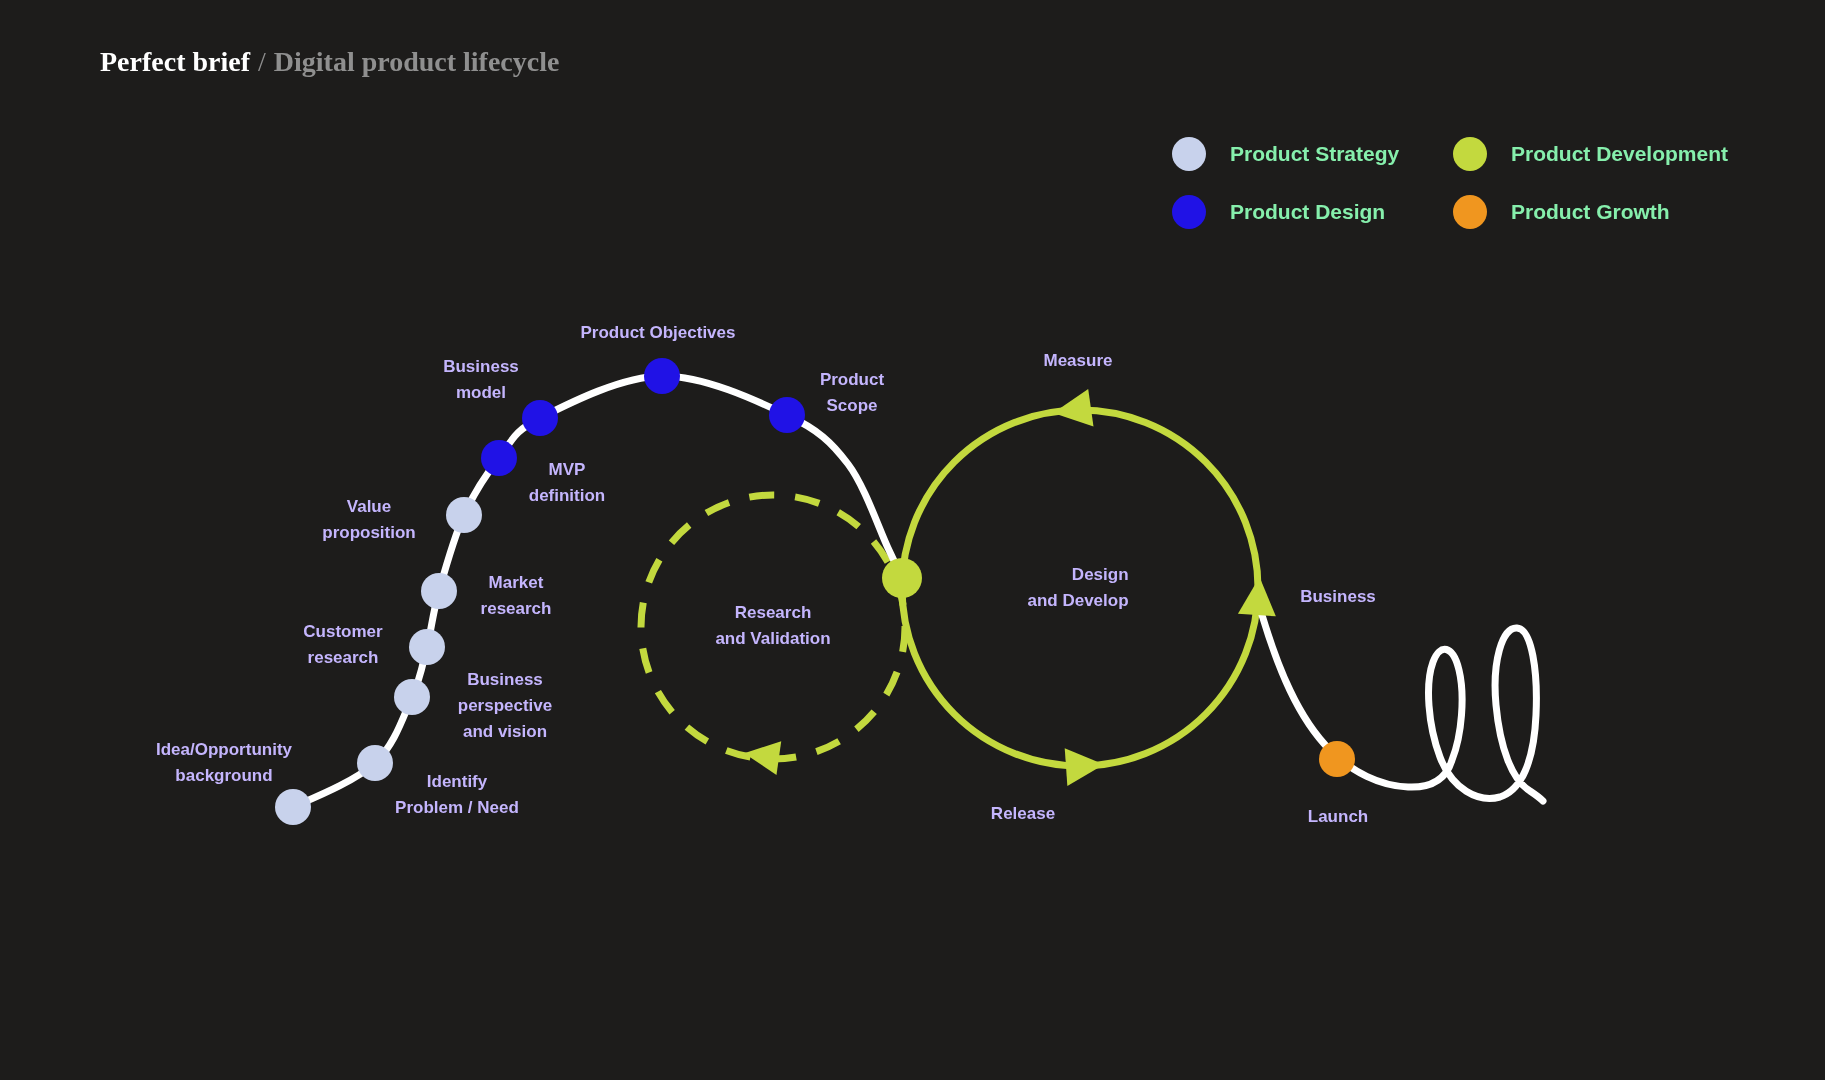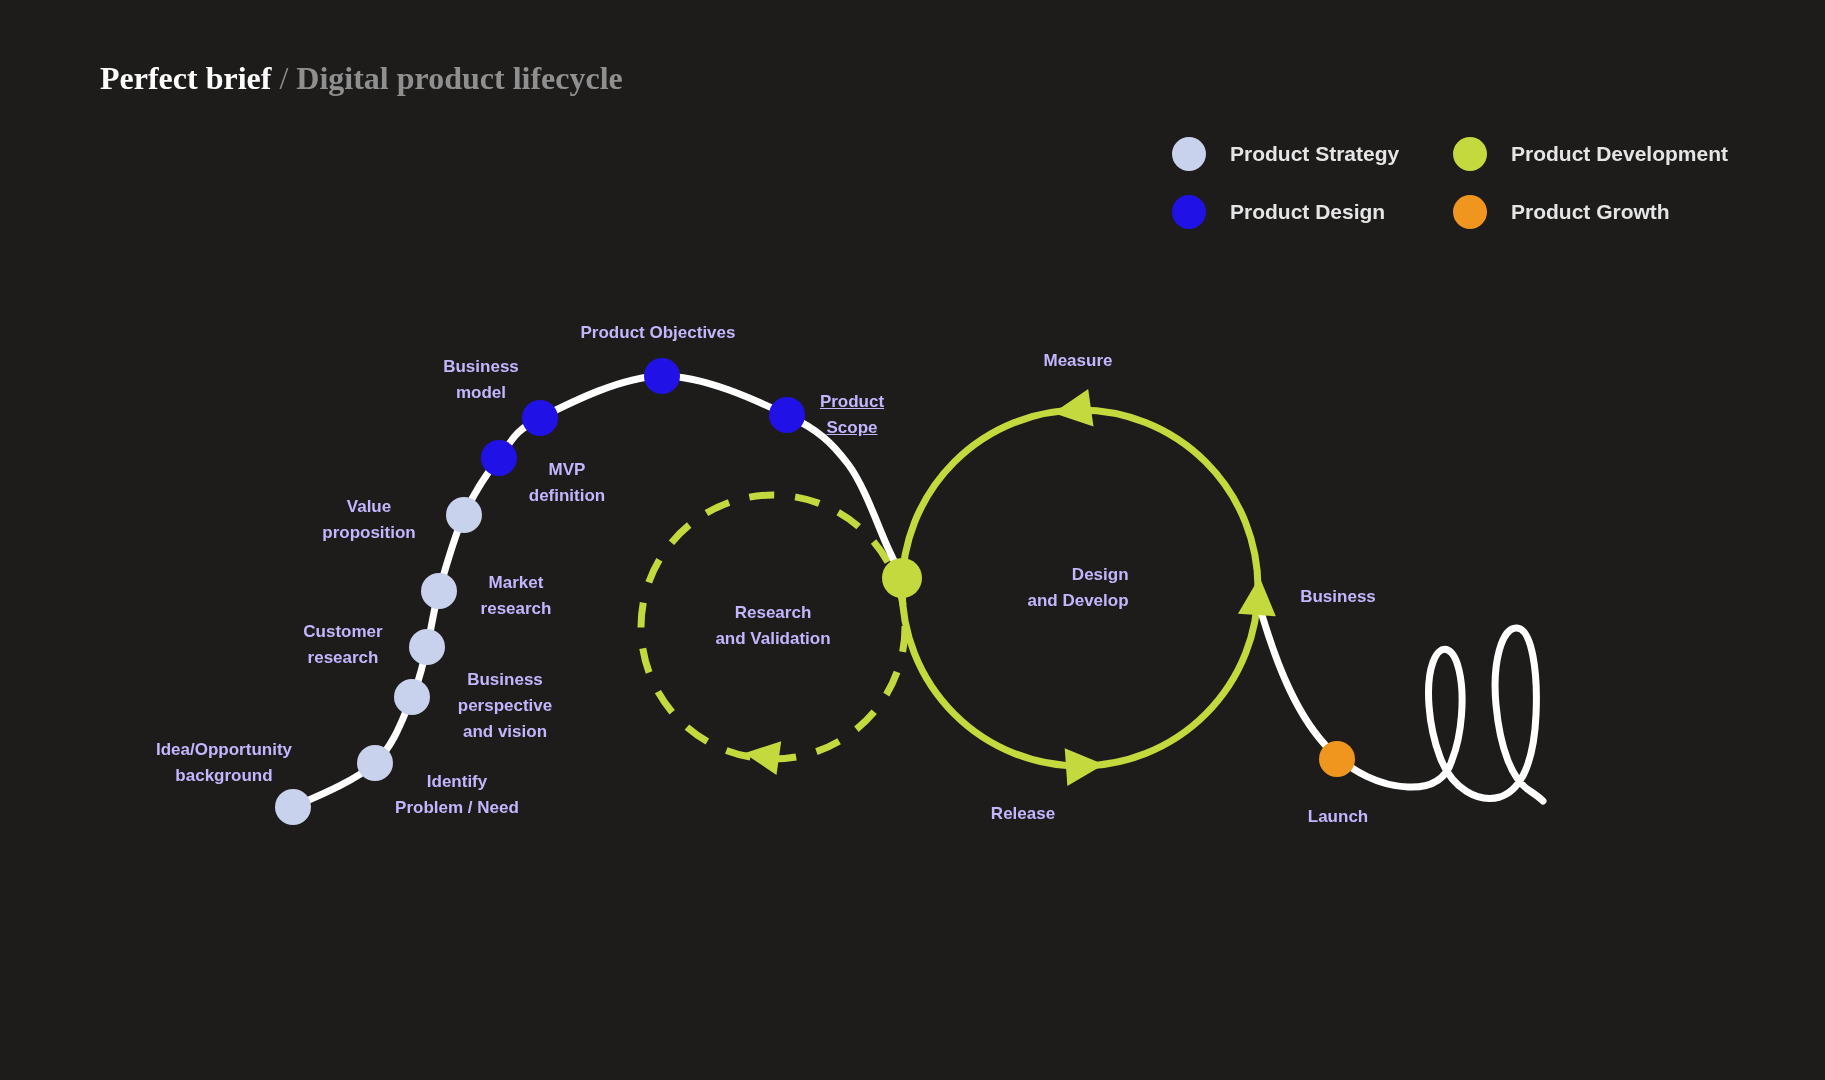--- a/index.html
+++ b/index.html
@@ -6,39 +6,39 @@
   body { background:#141312; }
   .stage {
     position:relative;
     width:1825px; height:1080px;
     background:#1d1c1b;
     overflow:hidden;
     font-family:"Liberation Sans", sans-serif;
   }
   
   .header {
-    position:absolute; left:100px; top:60px;
+    position:absolute; left:100px; top:46px;
     font-family:"Liberation Serif", serif;
-    font-size:32px; font-weight:700;
+    font-size:28px; font-weight:700;
     white-space:nowrap;
   }
   .header .title { color:#ffffff; }
   .header .sep   { color:#8f8f8f; font-weight:400; padding:0 8px; }
   .header .subtitle { color:#8f8f8f; }
   
   .legend-item {
     position:absolute; display:flex; align-items:center; gap:24px;
     height:34px;
   }
   .legend-dot {
     width:34px; height:34px; border-radius:50%;
     flex:0 0 auto;
   }
   .legend-label {
-    color:#e5e5e5; font-size:21px; font-weight:700; line-height:34px;
+    color:#86efac; font-size:21px; font-weight:700; line-height:34px;
     white-space:nowrap;
   }
   .c-strategy    { background:#c8d2ec; }
   .c-design      { background:#2012e6; }
   .c-development { background:#c3d93e; }
   .c-growth      { background:#f0961f; }
   
   .art { position:absolute; left:0; top:0; }
   .node-label {
     position:absolute;
@@ -127,21 +127,21 @@
 research</div>
   <div class="node-label" style="left:516px; top:596px;">Market
 research</div>
   <div class="node-label" style="left:369px; top:520px;">Value
 proposition</div>
   <div class="node-label" style="left:567px; top:483px;">MVP
 definition</div>
   <div class="node-label" style="left:481px; top:380px;">Business
 model</div>
   <div class="node-label" style="left:658px; top:333px;">Product Objectives</div>
-  <div class="node-label" style="left:852px; top:415px;text-decoration:underline;">Product
+  <div class="node-label" style="left:852px; top:393px;">Product
 Scope</div>
 
   <div class="node-label" style="left:773px;  top:626px;">Research
 and Validation</div>
   <div class="node-label" style="left:1078px; top:588px;text-align:right;">Design
 and Develop</div>
   <div class="node-label" style="left:1078px; top:361px;">Measure</div>
   <div class="node-label" style="left:1023px; top:814px;">Release</div>
   <div class="node-label" style="left:1338px; top:597px;">Business</div>
   <div class="node-label" style="left:1338px; top:817px;">Launch</div>

